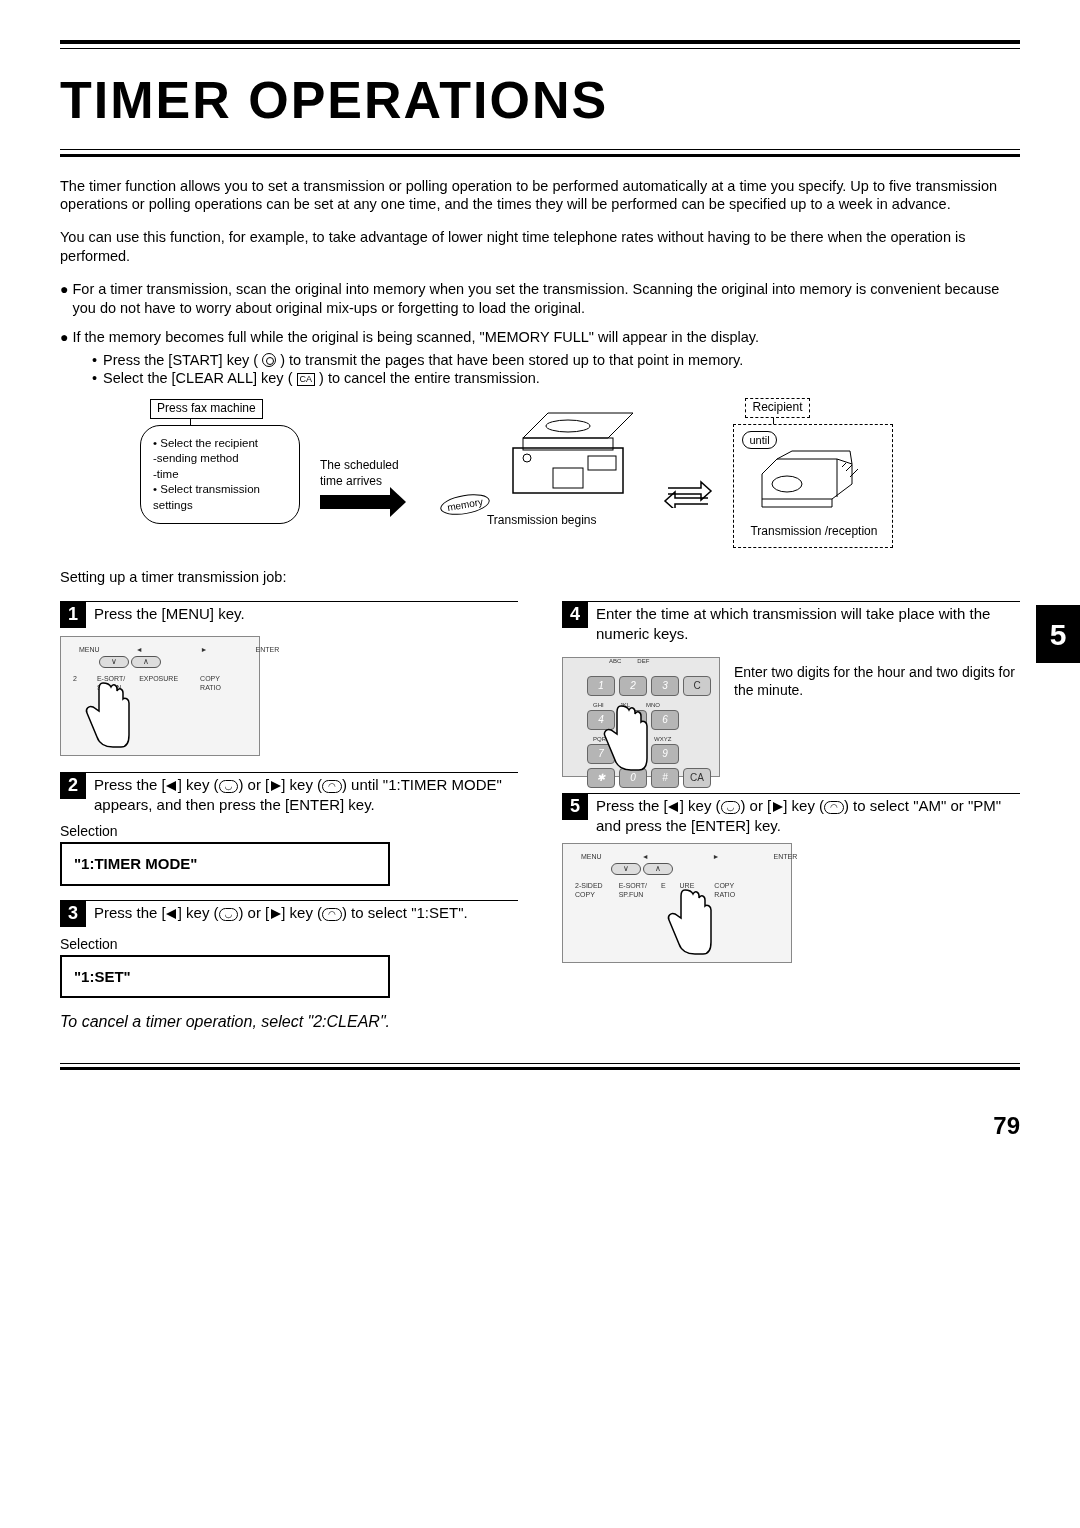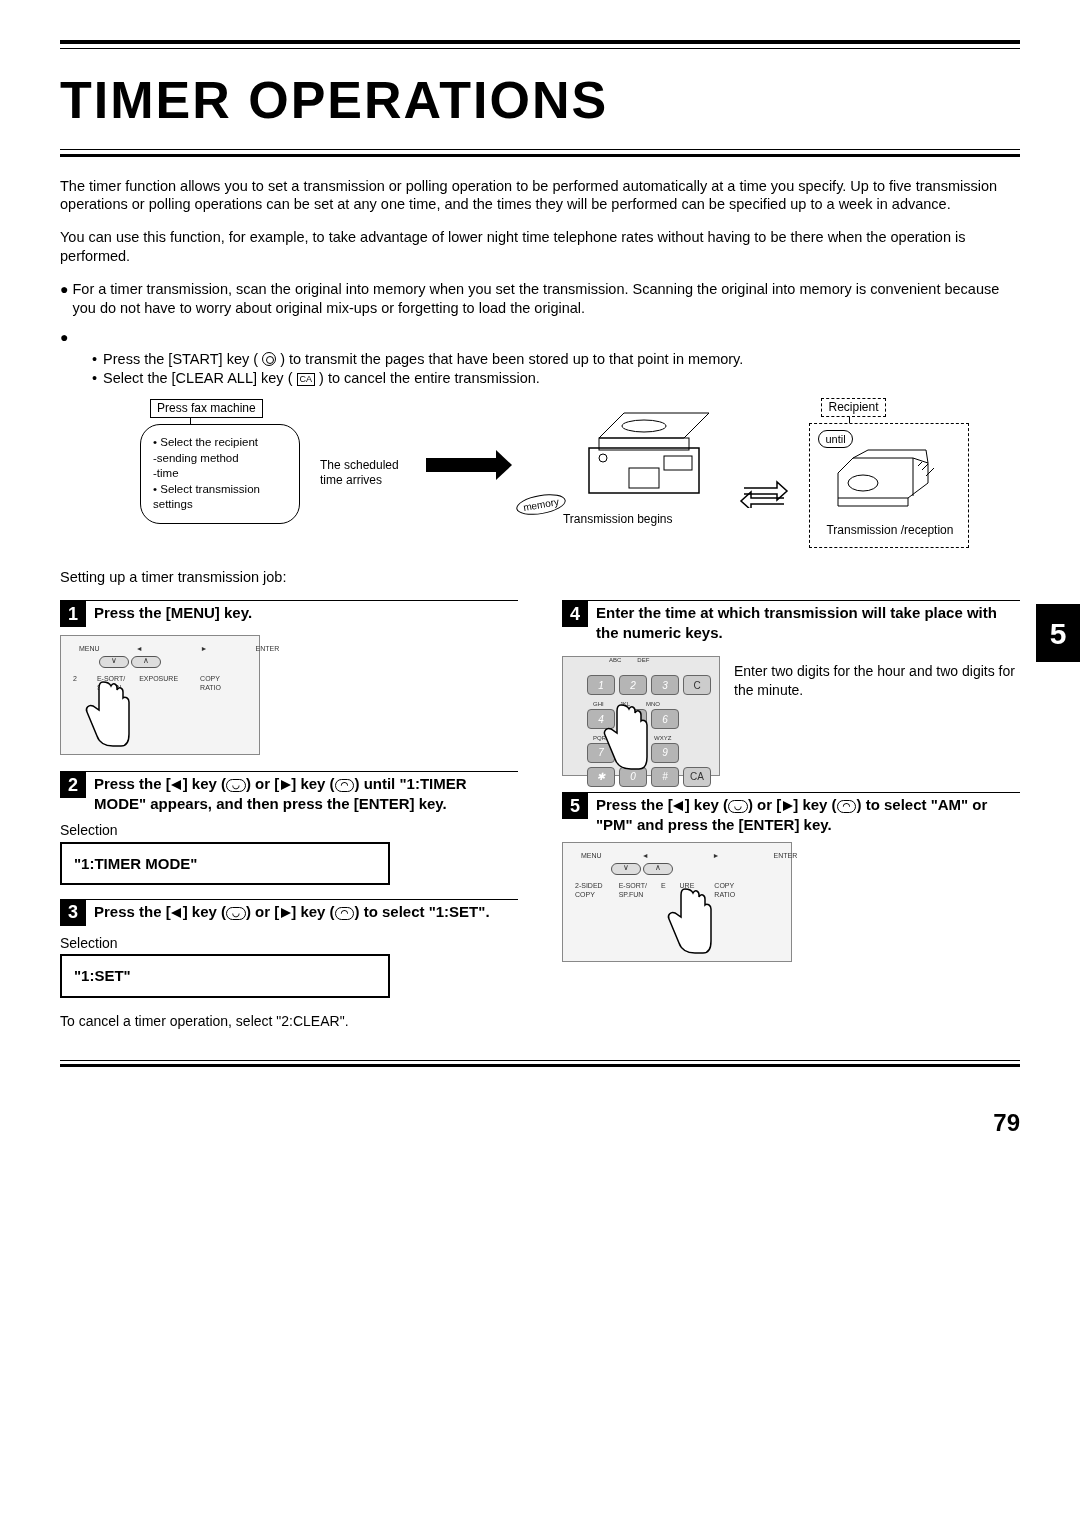--- a/index.html
+++ b/index.html
@@ -86,21 +86,21 @@
   .round-box {
     border: 1px solid #000;
     border-radius: 20px;
     padding: 10px 12px;
     font-size: 11.5px;
     width: 160px;
     line-height: 1.35;
   }
   .arrow-col {
     display: flex;
-    flex-direction: row;
+    flex-direction: column;
     align-items: flex-start;
     font-size: 12px;
     gap: 6px;
     padding-top: 60px;
   }
   .big-arrow {
     width: 70px; height: 14px;
     background: #000;
     position: relative;
   }
@@ -144,21 +144,21 @@
   .step-head { display: flex; align-items: flex-start; margin-bottom: 8px; border-top: 1px solid #000; padding-top: 0; }
   .step-rule { border-top: 1px solid #000; margin-bottom: 0; }
   .step-num {
     background: #000; color: #fff;
     font-weight: bold; font-size: 18px;
     width: 26px; height: 26px;
     display: flex; align-items: center; justify-content: center;
     margin-right: 8px;
     flex-shrink: 0;
   }
-  .step-title { font-weight: bold; font-size: 15px; line-height: 1.3; padding-top: 2px; }
+  .step-title { font-weight: normal; font-size: 15px; line-height: 1.3; padding-top: 2px; }
   .tri { display: inline-block; vertical-align: -1px; }
   .key-oval {
     display: inline-block;
     border: 1px solid #000;
     border-radius: 8px;
     font-size: 9px;
     padding: 0 5px;
     line-height: 11px;
     vertical-align: 1px;
   }
@@ -193,21 +193,21 @@
   .klabel-row { display:flex; gap: 16px; font-size:6px; padding-left: 46px; color:#333;}
   .sel-label { font-size: 14px; margin-bottom: 2px; margin-top: 6px; }
   .sel-box {
     border: 2px solid #000;
     padding: 10px 12px;
     font-weight: bold;
     font-size: 15px;
     margin-bottom: 14px;
     width: 330px;
   }
-  .cancel-note { font-size: 14px; margin-top: 6px; }
+  .cancel-note { font-size: 16px; margin-top: 6px; font-style: italic; }
   .side-tab {
     position: absolute;
     right: -60px;
     top: 4px;
     width: 44px; height: 58px;
     background: #000; color: #fff;
     font-size: 30px; font-weight: bold;
     display: flex; align-items: center; justify-content: center;
   }
   .aux-col { display: flex; gap: 14px; align-items: flex-start; }
@@ -240,20 +240,21 @@
 <div class="bullet-list">
   <div class="bullet-item">
     <span class="big-bullet">●</span>
     <span>For a timer transmission, scan the original into memory when you set the transmission. Scanning the original into memory is convenient because you do not have to worry about original mix-ups or forgetting to load the original.</span>
   </div>
 </div>
 
 <div class="bullet-list">
   <div class="bullet-item">
     <span class="big-bullet">●</span>
+    <span>If the memory becomes full while the original is being scanned, "MEMORY FULL" will appear in the display.</span>
   </div>
   <div class="sub-bullet-list">
     <div class="sub-bullet">
       <span class="dot">•</span>
       <span>
         <span>Press the [START] key (</span>
         <span class="circ-icon"></span>
         <span>) to transmit the pages that have been stored up to that point in memory.</span>
       </span>
     </div>

